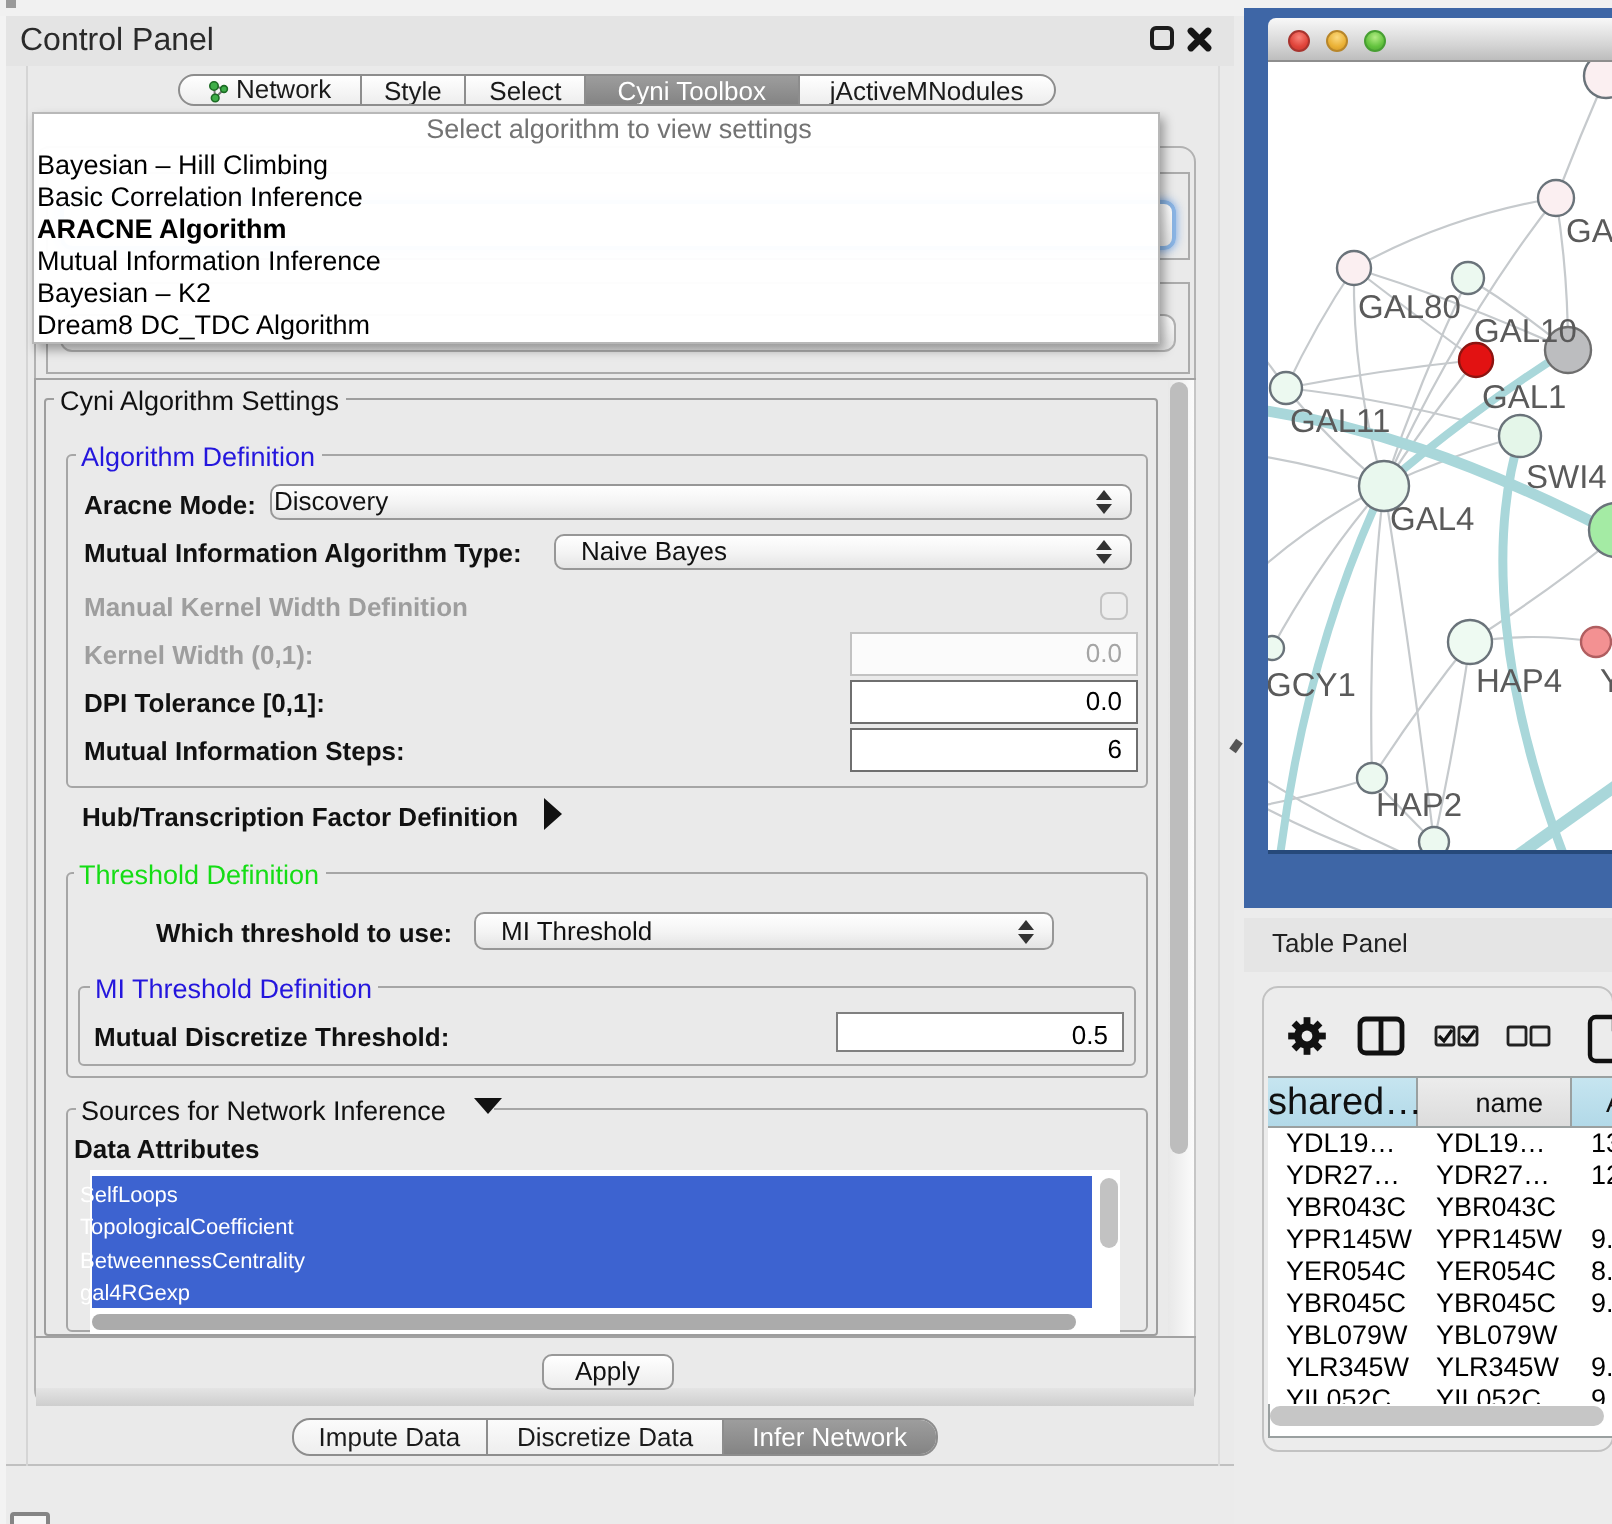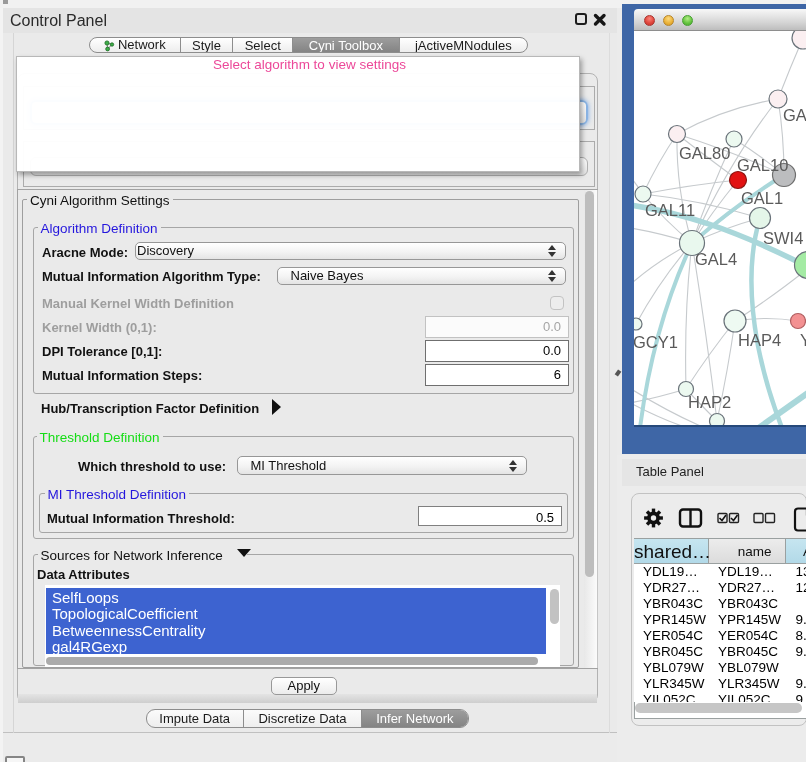--- a/index.html
+++ b/index.html
@@ -77,31 +77,31 @@
 <div class="a" style="left:272px;top:399px;width:0;height:0;border-left:9px solid #111;border-top:8px solid transparent;border-bottom:8px solid transparent"></div>
 
 <div class="grp" style="left:32.5px;top:435.5px;width:541px;height:103px">
   <div class="gt" style="left:3px;top:-7px;color:#15dd15">Threshold Definition</div>
 </div>
 <div class="a lbl" style="left:78px;top:459px">Which threshold to use:</div>
 <div class="combo" style="left:236.5px;top:456px;width:290px;height:19px;line-height:17px;padding-left:13px">MI Threshold<span class="ud"></span></div>
 <div class="grp" style="left:38.5px;top:492.5px;width:529.5px;height:40.5px">
   <div class="gt" style="left:5px;top:-7px;color:#2416dd">MI Threshold Definition</div>
 </div>
-<div class="a lbl" style="left:47px;top:511px">Mutual Information Threshold:</div>
+<div class="a lbl" style="left:47px;top:511px">Mutual Discretize Threshold:</div>
 <div class="fld" style="left:418px;top:506px;width:144px;height:20px;line-height:22px;border-color:#808080">0.5</div>
 
 <div class="grp" style="left:32.5px;top:553.5px;width:541px;height:112px">
   <div class="gt" style="left:4px;top:-7px;color:#111;padding-right:24px">Sources for Network Inference</div>
 </div>
 <div class="a" style="left:237px;top:549px;width:0;height:0;border-top:8px solid #111;border-left:7px solid transparent;border-right:7px solid transparent"></div>
 <div class="a lbl" style="left:37px;top:567px">Data Attributes</div>
 <div class="a" style="left:45px;top:584.5px;width:515px;height:82px;background:#fff"></div>
 <div class="a" style="left:45.8px;top:587.7px;width:500px;height:66px;background:#3d63d0"></div>
-<div class="a" style="left:52px;top:589.5px;font-size:15px;color:#fff;line-height:16.6px">SelfLoops<br>TopologicalCoefficient<br>BetweennessCentrality<br>gal4RGexp</div>
+<div class="a" style="left:40px;top:589.5px;font-size:11px;color:#fff;line-height:16.6px">SelfLoops<br>TopologicalCoefficient<br>BetweennessCentrality<br>gal4RGexp</div>
 <div class="a" style="left:550px;top:588.5px;width:9px;height:35px;background:#c2c2c2;border-radius:4.5px"></div>
 <div class="a" style="left:46px;top:657px;width:492px;height:7.5px;background:#ababab;border-radius:4px"></div>
 
 <div class="a" style="left:584px;top:190px;width:13.5px;height:478px;background:linear-gradient(90deg,#e8e8e8,#fbfbfb);border-right:1px solid #c6c6c6"></div>
 <div class="a" style="left:585px;top:191px;width:9px;height:386px;background:#bdbdbd;border-radius:4.5px"></div>
 
 <div class="a" style="left:18px;top:694px;width:579px;height:9px;background:linear-gradient(#e4e4e4,#cecece)"></div>
 <div class="a" style="left:270.5px;top:676.5px;width:66.5px;height:18px;border:1px solid #989898;border-radius:5px;background:linear-gradient(#ffffff,#ececec);font-size:13px;color:#111;text-align:center;line-height:16px">Apply</div>
 <div class="a" style="left:145.5px;top:708.5px;width:323px;height:19px;border:1px solid #8d8d8d;border-radius:9px;background:linear-gradient(#fbfbfb,#eeeeee);overflow:hidden;display:flex;font-size:13px;color:#1a1a1a">
  <div style="width:97px;display:flex;align-items:center;justify-content:center">Impute Data</div>
@@ -239,14 +239,15 @@
 <div class="a" style="left:634px;top:563.5px;width:172px;height:138.5px;background:#fff;overflow:hidden;font-size:13.5px;color:#000" id="trows">
 <div style="position:relative;width:250px">
 <div style="position:absolute;left:9px;top:0px;line-height:16.1px">YDL19…<br>YDR27…<br>YBR043C<br>YPR145W<br>YER054C<br>YBR045C<br>YBL079W<br>YLR345W<br>YIL052C</div>
 <div style="position:absolute;left:84px;top:0px;line-height:16.1px">YDL19…<br>YDR27…<br>YBR043C<br>YPR145W<br>YER054C<br>YBR045C<br>YBL079W<br>YLR345W<br>YIL052C</div>
 <div style="position:absolute;left:161.5px;top:0px;line-height:16.1px">13.2<br>12.1<br>&nbsp;<br>9.1<br>8.4<br>9.0<br>&nbsp;<br>9.2<br>9.1</div>
 </div>
 </div>
 <div class="a" style="left:635px;top:702.5px;width:167px;height:10px;background:#c6c6c6;border-radius:5px"></div>
 
 <div class="a" style="left:15.5px;top:56px;width:564px;height:116px;background:rgba(255,255,255,0.97);border:1px solid #b8b8b8;box-shadow:2px 3px 5px rgba(0,0,0,0.35)">
-<div style="position:absolute;left:0;right:0;top:0px;text-align:center;padding-left:24px;font-size:13.5px;color:#ec4899">Select algorithm to view settings</div>
+<div style="position:absolute;left:0;right:0;top:0px;text-align:center;padding-left:24px;font-size:13.5px;color:#737373">Select algorithm to view settings</div>
+<div style="position:absolute;left:2px;top:18px;font-size:13.5px;color:#000;line-height:15.9px;white-space:nowrap">Bayesian – Hill Climbing<br>Basic Correlation Inference<br><b>ARACNE Algorithm</b><br>Mutual Information Inference<br>Bayesian – K2<br>Dream8 DC_TDC Algorithm</div>
 </div>
 
 </body></html>

